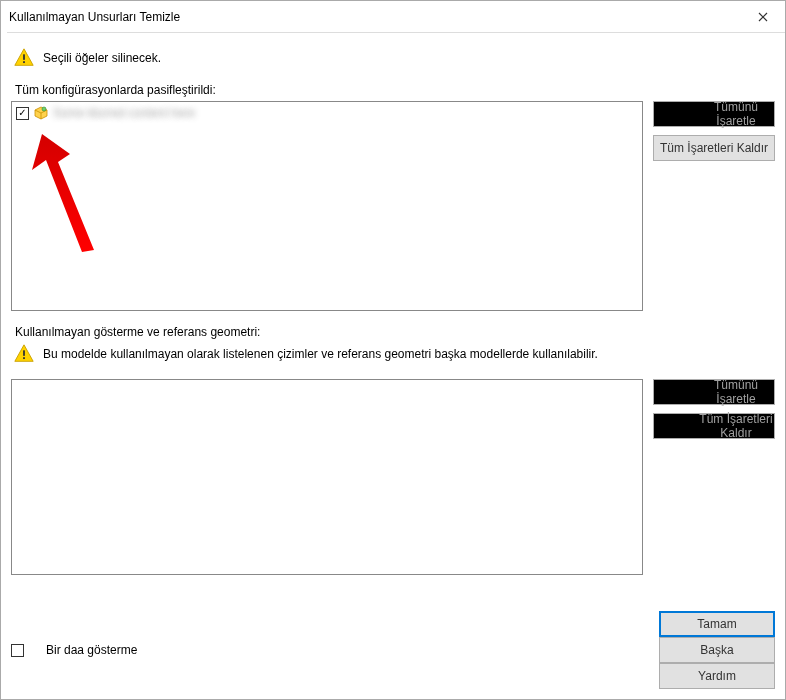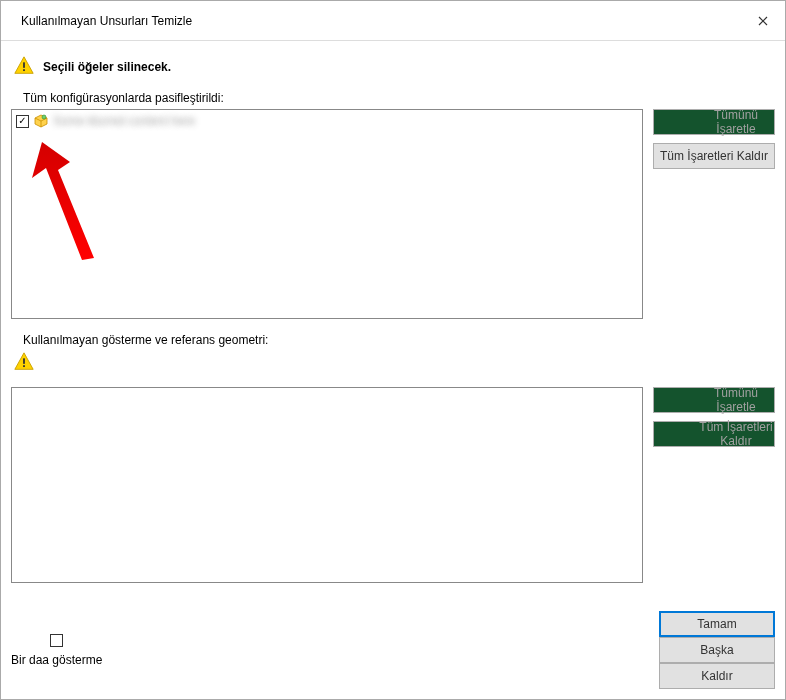--- a/index.html
+++ b/index.html
@@ -16,54 +16,54 @@
       height: 700px;
       border: 1px solid #aaa;
       display: flex;
       flex-direction: column;
       background: #fff;
     }
     .titlebar {
       display: flex;
       align-items: center;
       justify-content: space-between;
-      height: 40px;
+      height: 32px;
       border-bottom: 1px solid #ddd;
-      padding-left: 20px;
+      padding-left: 2px;
+      margin-left: 6px;
     }
     .titlebar-text { font-size: 12px; }
     .close-btn {
       width: 45px;
       height: 30px;
       display: flex;
       align-items: center;
       justify-content: center;
       font-size: 14px;
       color: #333;
     }
     .content {
       flex: 1;
       padding: 10px 10px 0 10px;
       display: flex;
       flex-direction: column;
     }
     .warning-row {
       display: flex;
-      align-items: center;
+      align-items: flex-start;
       gap: 8px;
       margin: 4px 0 8px 2px;
-      font-weight: bold;
     }
     .warning-icon {
       width: 22px;
       height: 22px;
       flex-shrink: 0;
     }
     .warning-text { padding-top: 3px; line-height: 1.4; }
-    .section-label { margin: 6px 0 4px 12px; }
+    .section-label { margin: 6px 0 4px 4px; }
     .main-row {
       display: flex;
       gap: 10px;
     }
     .listbox {
       flex: 1;
       border: 1px solid #888;
       background: #fff;
       position: relative;
     }
@@ -82,21 +82,21 @@
       font-family: inherit;
       font-size: 12px;
       color: #333;
       cursor: pointer;
       display: flex;
       align-items: center;
       justify-content: center;
     }
     .btn.disabled {
       color: #a0a0a0;
-      background: #14532d;
+      background: #000000;
       cursor: default;
       padding-left: 44px;
     }
     .btn.primary {
       border: 2px solid #0078d7;
     }
     .list-item {
       display: flex;
       align-items: center;
       gap: 4px;
@@ -130,22 +130,21 @@
     .bottom-bar {
       display: flex;
       align-items: center;
       justify-content: space-between;
       padding: 10px;
       gap: 10px;
     }
     .show-again {
       display: flex;
       align-items: center;
-      gap: 6px;
-      flex-direction: column;
+      gap: 22px;
     }
     .show-again .chk { border-color: #333; }
     .bottom-buttons {
       display: flex;
       flex-direction: column;
     }
     .bottom-buttons .btn { width: 116px; }
     .ref-section { margin-top: 8px; }
   </style>
 </head>
@@ -204,20 +203,21 @@
 
     <div class="ref-section">
       <div class="section-label">Kullanılmayan gösterme ve referans geometri:</div>
       <div class="warning-row">
         <svg class="warning-icon" viewBox="0 0 24 24">
           <path d="M12 2 L22 20 L2 20 Z" fill="#ffd200" stroke="#c9a000" stroke-width="1"></path>
           <rect x="11" y="8" width="2" height="6" fill="#333"></rect>
           <rect x="11" y="15.5" width="2" height="2" fill="#333"></rect>
         </svg>
         <div class="warning-text">
+          <div>Bu modelde kullanılmayan olarak listelenen çizimler ve referans geometri başka modellerde kullanılabilir.</div>
         </div>
       </div>
     </div>
 
     <div class="main-row" style="margin-top:6px;">
       <div class="listbox bottom"></div>
       <div class="side-buttons">
         <button class="btn disabled">Tümünü İşaretle</button>
         <button class="btn disabled">Tüm İşaretleri Kaldır</button>
       </div>
@@ -226,17 +226,17 @@
   </div>
 
   <div class="bottom-bar">
     <label class="show-again">
       <div class="chk"></div>
       <span>Bir daa gösterme</span>
     </label>
     <div class="bottom-buttons">
       <button class="btn primary">Tamam</button>
       <button class="btn">Başka</button>
-      <button class="btn">Kaldır</button>
+      <button class="btn">Yardım</button>
     </div>
   </div>
 
 </div>
 
 </body></html>

